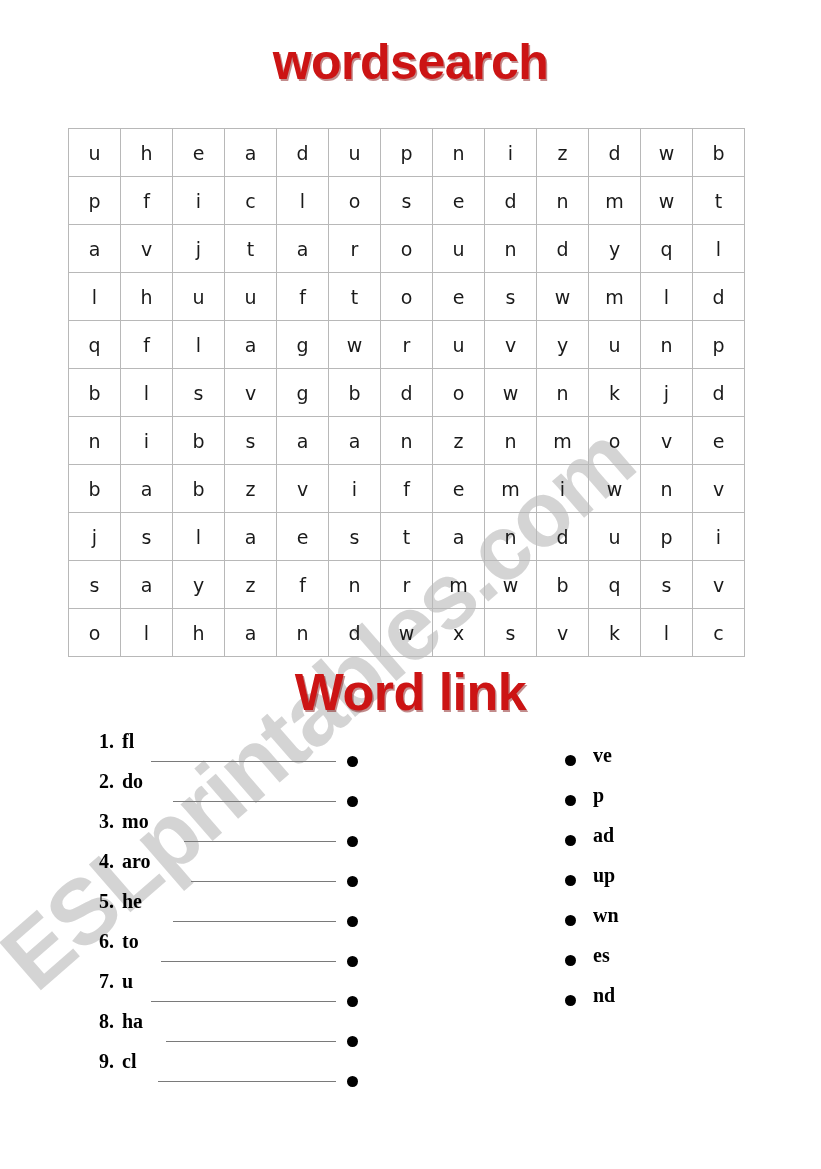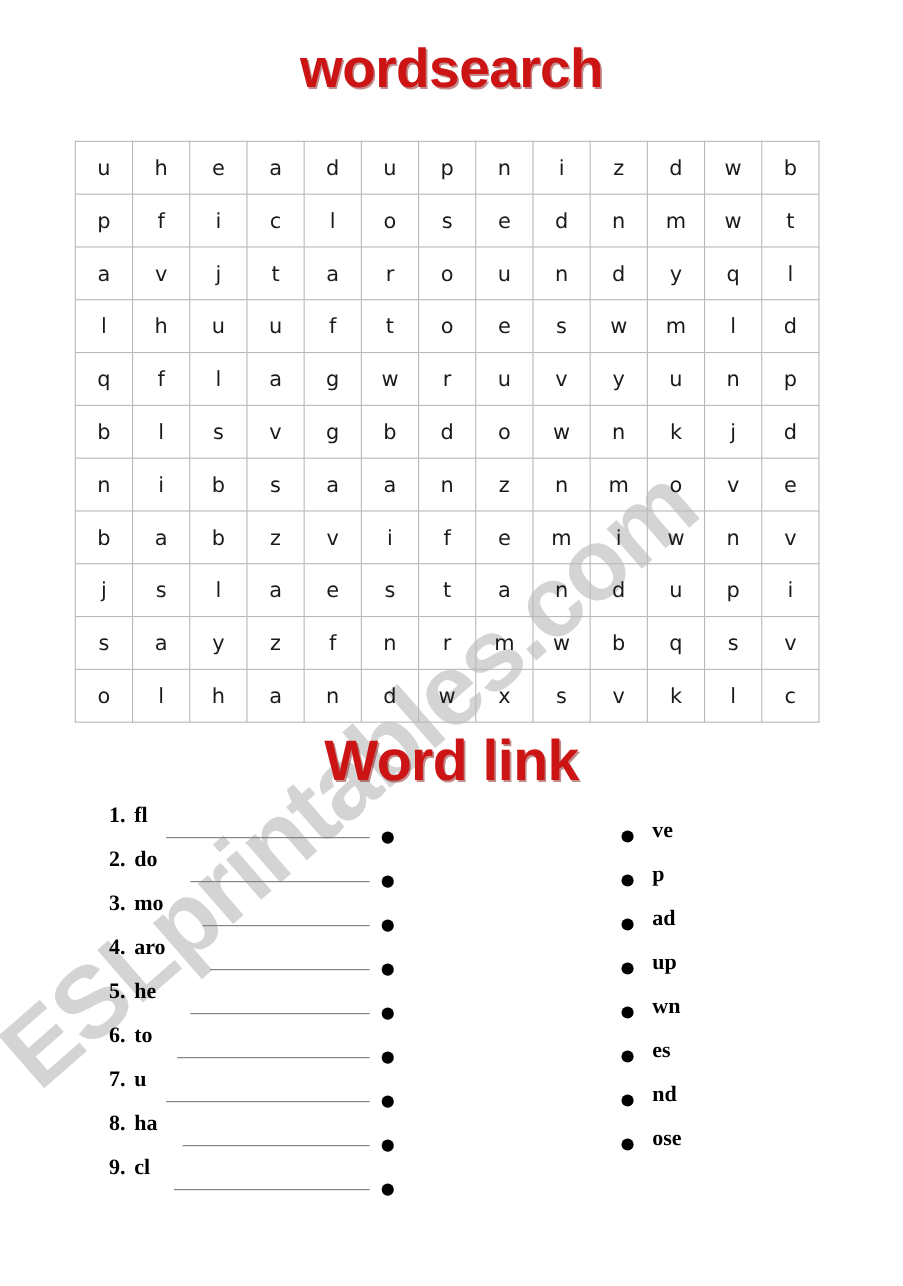--- a/index.html
+++ b/index.html
@@ -451,24 +451,20 @@
           <span class="wr-frag">wn</span>
         </div>
         <div class="wr-row">
           <span class="wr-dot"></span>
           <span class="wr-frag">es</span>
         </div>
         <div class="wr-row">
           <span class="wr-dot"></span>
           <span class="wr-frag">nd</span>
         </div>
-        <div class="wr-row">
-          <span class="wr-dot"></span>
-          <span class="wr-frag">ose</span>
-        </div>
       </div>
   </div>
 
   <div class="watermark">
     <div class="watermark-text">ESLprintables.com</div>
   </div>
 
 </div>
 
 </body></html>

